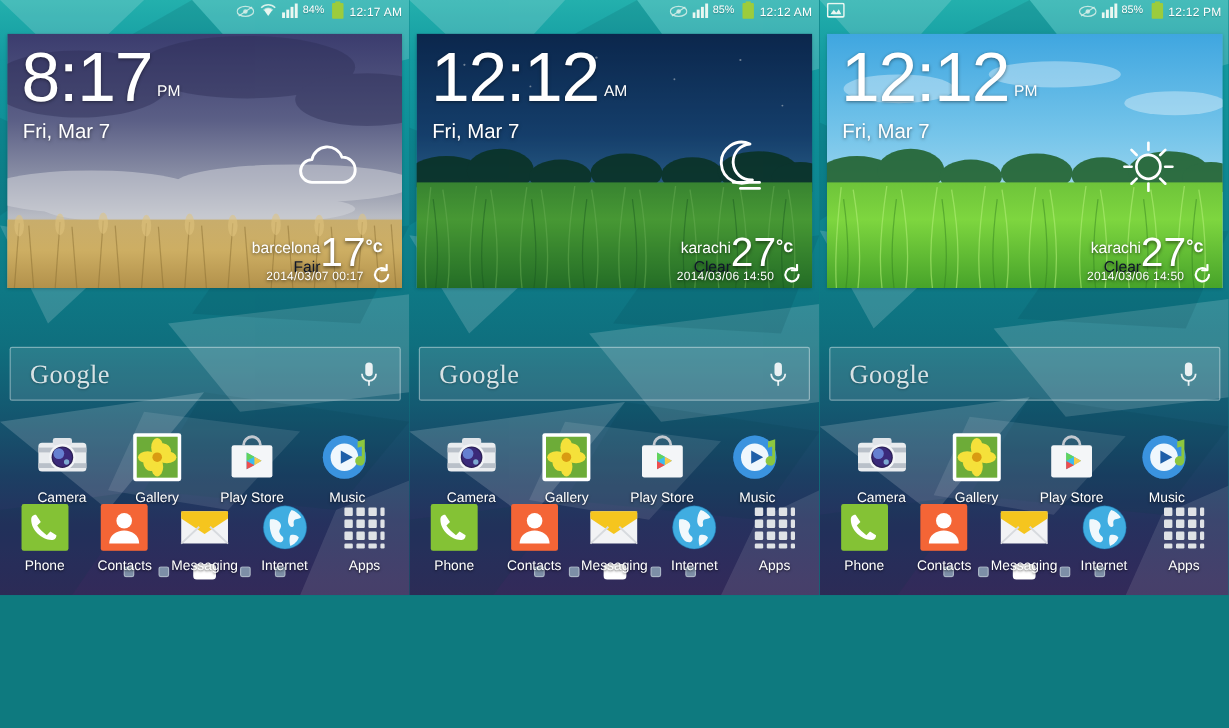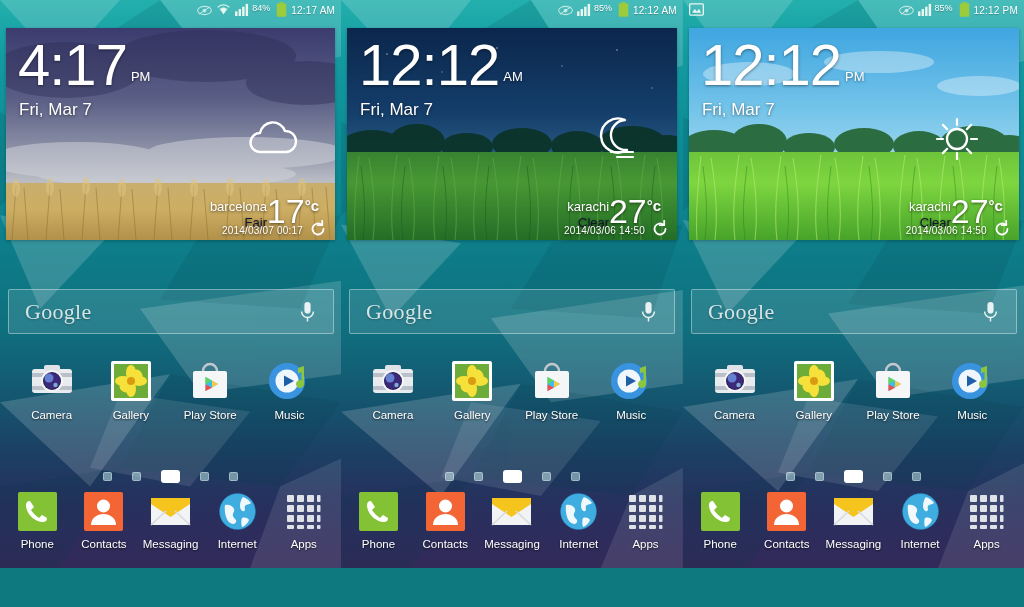--- a/index.html
+++ b/index.html
@@ -1,20 +1,20 @@
 <!DOCTYPE html>
 <html><head>
 <meta charset="utf-8">
 <style>
   * { margin:0; padding:0; box-sizing:border-box; }
   html,body { width:1024px; height:607px; overflow:hidden; background:#0e7a7f;
               font-family:"Liberation Sans", sans-serif; }
 
   .screens { display:flex; width:1024px; height:607px; }
-  .panel { position:relative; width:341.33px; height:568px; overflow:hidden;
+  .panel { position:relative; width:341.33px; height:496px; overflow:hidden;
            background:#0d7f86; }
   .panel:nth-child(2){ width:342px; }
 
   
   .wall { position:absolute; inset:0; overflow:hidden; }
   .wall .base {
     position:absolute; inset:0;
     background:
       linear-gradient(180deg,
         #23b0ad 0%, #139aa0 10%, #0e8d96 24%,
@@ -229,21 +229,21 @@
           <ellipse cx="80" cy="158" rx="4" ry="9"></ellipse>
               <ellipse cx="116" cy="160" rx="4" ry="9"></ellipse>
           <ellipse cx="152" cy="159" rx="4" ry="9"></ellipse>
               <ellipse cx="188" cy="160" rx="4" ry="9"></ellipse>
           <ellipse cx="224" cy="159" rx="4" ry="9"></ellipse>
               <ellipse cx="260" cy="160" rx="4" ry="9"></ellipse>
           <ellipse cx="296" cy="159" rx="4" ry="9"></ellipse>
         </g>
       </svg>
     </div>
-    <div class="w-time"><span>4:17</span><span class="ampm">PM</span></div>
+    <div class="w-time"><span>8:17</span><span class="ampm">PM</span></div>
     <div class="w-date">Fri, Mar 7</div>
     <div class="w-icon">
       <svg viewBox="0 0 52 44">
             <path d="M13 36 a9.5 9.5 0 0 1 0-19 a13 13 0 0 1 25 -2 a8.5 8.5 0 0 1 1 21 Z" fill="none" stroke="#ffffff" stroke-width="2.4" stroke-linejoin="round"></path>
           </svg>
     </div>
     <div class="w-city">barcelona</div>
     <div class="w-cond">Fair</div>
     <div class="w-temp"><span>17</span><span class="deg">°c</span></div>
     <div class="w-upd">2014/03/07 00:17</div>

